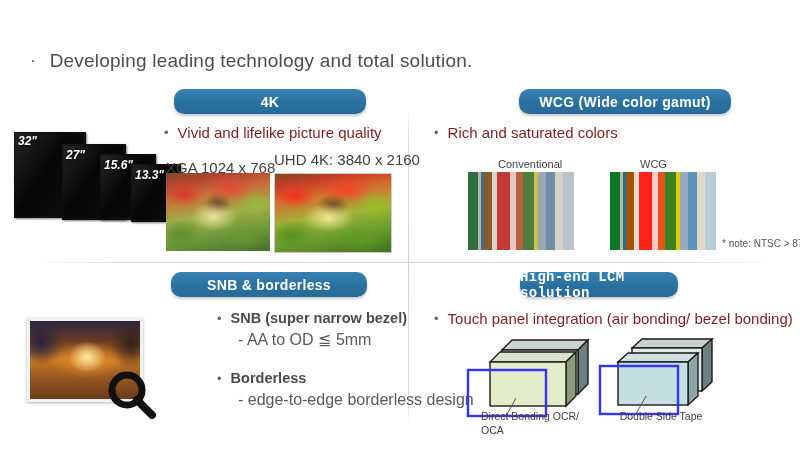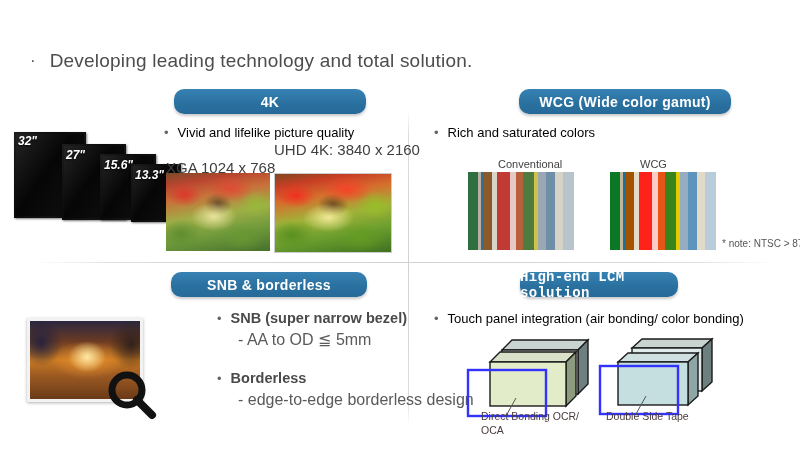--- a/index.html
+++ b/index.html
@@ -28,35 +28,35 @@
         color:#fff;font-size:14px;font-weight:600;letter-spacing:.3px;
         display:flex;align-items:center;justify-content:center;}
   .pill.p4k{left:174px;top:89px;width:192px;}
   .pill.pwcg{left:519px;top:89px;width:212px;}
   .pill.psnb{left:171px;top:272px;width:196px;}
   .pill.plcm{left:520px;top:272px;width:158px;font-family:Liberation Mono, monospace;}
 
   
   .bul{position:absolute;display:flex;gap:9px;align-items:flex-start;}
   .bul .bd{font-size:13px;line-height:17px;color:#666;}
-  .bul .bt{font-size:13px;line-height:17px;color:#000000;white-space:nowrap;}
+  .bul .bt{font-size:15px;line-height:17px;color:#7f1d1d;white-space:nowrap;}
   .b4k{left:164px;top:124px;}
   .bwcg{left:434px;top:124px;}
   .blcm{left:434px;top:310px;}
   .bsnb1{left:217px;top:310px;}
   .bsnb2{left:217px;top:370px;}
   .bul.strong .bt{font-weight:bold;font-size:14.5px;color:#4a4a4a;}
   .sub{position:absolute;font-size:16px;color:#5a5a5a;line-height:16px;white-space:nowrap;}
   .sub1{left:238px;top:332px;}
   .sub2{left:238px;top:392px;}
 
   
   .cap{position:absolute;font-size:15px;color:#3f3f3f;white-space:nowrap;}
   .cap-xga{left:166px;top:159px;}
-  .cap-uhd{left:274px;top:141px;}
+  .cap-uhd{left:274px;top:151px;}
 
   
   .photo{position:absolute;overflow:hidden;}
   .garden{background:
       radial-gradient(ellipse 36% 30% at 46% 56%, rgba(246,236,170,.85), rgba(0,0,0,0) 62%),
       radial-gradient(ellipse 24% 22% at 18% 28%, rgba(222,52,42,.92), rgba(0,0,0,0) 70%),
       radial-gradient(ellipse 30% 24% at 62% 20%, rgba(226,70,52,.88), rgba(0,0,0,0) 72%),
       radial-gradient(ellipse 22% 26% at 86% 40%, rgba(150,186,56,.9), rgba(0,0,0,0) 70%),
       radial-gradient(ellipse 28% 26% at 14% 78%, rgba(92,140,46,.95), rgba(0,0,0,0) 72%),
       radial-gradient(ellipse 30% 26% at 74% 82%, rgba(104,152,50,.95), rgba(0,0,0,0) 72%),
@@ -97,21 +97,21 @@
        radial-gradient(ellipse 46% 34% at 52% 50%, rgba(240,150,50,.75), rgba(0,0,0,0) 72%),
        radial-gradient(ellipse 26% 40% at 10% 28%, rgba(30,32,64,.9), rgba(0,0,0,0) 76%),
        radial-gradient(ellipse 26% 42% at 92% 30%, rgba(42,30,26,.92), rgba(0,0,0,0) 76%),
        linear-gradient(180deg,#2b2740 0%,#6b3b22 26%,#c97a22 50%,#9c5a22 70%,#6a3a18 100%);}
   .magn{position:absolute;left:105px;top:368px;width:52px;height:52px;}
 
   
   .lcmwrap{position:absolute;left:460px;top:336px;width:300px;height:110px;}
   .lcmlab{position:absolute;font-size:10.5px;color:#4a3a3a;line-height:14px;}
   .lcmlab1{left:481px;top:409px;width:110px;}
-  .lcmlab2{left:606px;top:409px;width:110px;}
+  .lcmlab2{left:606px;top:409px;width:110px;text-align:center;}
 </style>
 </head>
 <body>
 
 <div class="slide">
 
   <div class="headline">
     <span class="dot">·</span>
     <span class="txt">Developing leading technology and total solution.</span>
   </div>
@@ -174,21 +174,21 @@
 
   <div class="sunset"></div>
   <svg class="magn" viewBox="0 0 52 52">
     <circle cx="22" cy="22" r="15" fill="none" stroke="#111" stroke-width="7"></circle>
     <line x1="32" y1="32" x2="47" y2="47" stroke="#111" stroke-width="8" stroke-linecap="round"></line>
   </svg>
 
   <div class="pill plcm">High-end LCM solution</div>
   <div class="bul blcm">
     <span class="bd">•</span>
-    <span class="bt">Touch panel integration (air bonding/ color bonding)</span>
+    <span class="bt">Touch panel integration (air bonding/ bezel bonding)</span>
   </div>
 
   <svg class="lcmwrap" viewBox="0 0 300 110">
 
     <g>
 
       <polygon points="42,14 118,14 128,4 52,4" fill="#c9d3d0" stroke="#1a1a1a" stroke-width="1.4"></polygon>
       <polygon points="118,14 128,4 128,48 118,58" fill="#6e7f80" stroke="#1a1a1a" stroke-width="1.4"></polygon>
       <rect x="42" y="14" width="76" height="44" fill="#dfe9dd" stroke="#1a1a1a" stroke-width="1.4"></rect>
 

